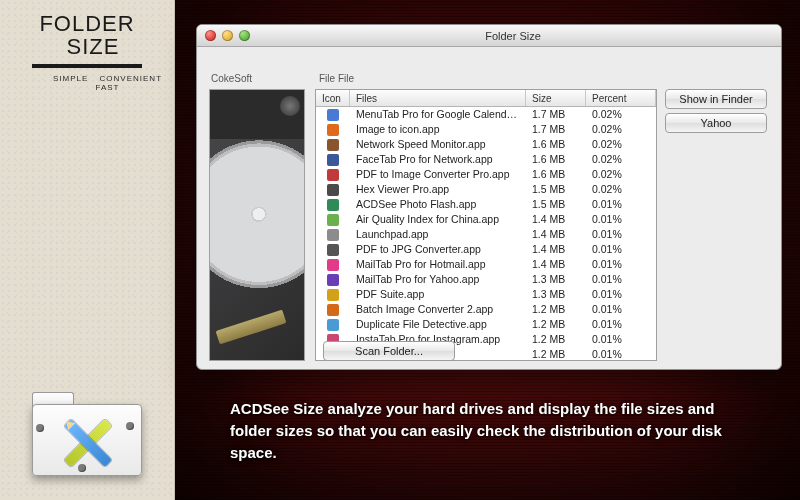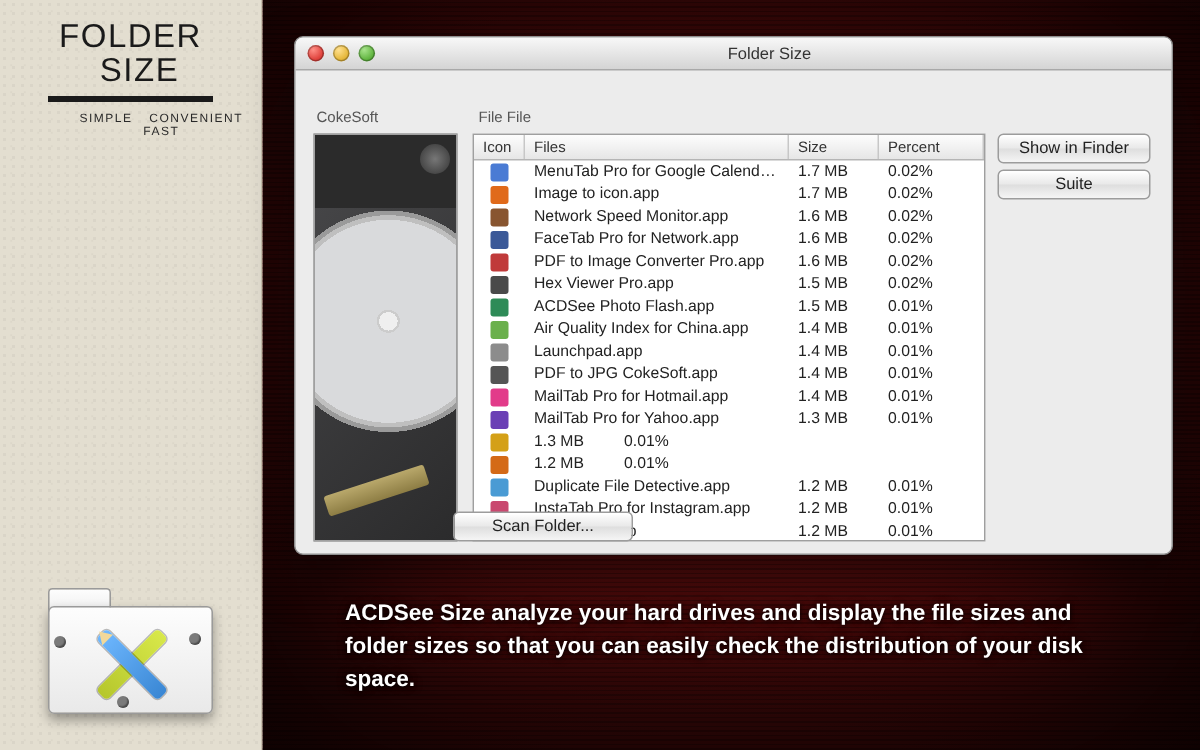--- a/index.html
+++ b/index.html
@@ -142,21 +142,21 @@
   .aqua-btn {
     position:absolute; height:20px; font-size:11px; color:#222;
     background:linear-gradient(#ffffff,#e9e9e9 48%, #dedede 52%, #f5f5f5);
     border:1px solid #9c9c9c; border-radius:4px;
     box-shadow: 0 1px 0 #fff inset;
     text-align:center; line-height:18px;
     cursor:default;
   }
   .btn-show { right:14px; top:22px; width:102px;}
   .btn-open { right:14px; top:46px; width:102px;}
-  .btn-scan { left:105px; bottom:8px; width:120px;}
+  .btn-scan { left:126px; bottom:8px; width:132px;}
 
   
   .caption {
     position:absolute; left:230px; right:40px; top:398px;
     color:#fff; font-family: "Trebuchet MS", "Arial Rounded MT Bold", Arial, sans-serif;
     font-size:15px; font-weight:bold; line-height:1.45;
     text-shadow: 0 1px 3px rgba(0,0,0,.8), 0 0 6px rgba(0,0,0,.6);
   }
 </style>
 </head>
@@ -284,21 +284,21 @@
               <div class="ico" style="background: rgb(140, 140, 140);"></div>
             </div>
             <div class="c-files">Launchpad.app</div>
             <div class="c-size">1.4 MB</div>
             <div class="c-percent">0.01%</div>
           </div>
           <div class="row">
             <div class="c-icon">
               <div class="ico" style="background: rgb(85, 85, 85);"></div>
             </div>
-            <div class="c-files">PDF to JPG CokeSoft.app</div>
+            <div class="c-files">PDF to JPG Converter.app</div>
             <div class="c-size">1.4 MB</div>
             <div class="c-percent">0.01%</div>
           </div>
           <div class="row">
             <div class="c-icon">
               <div class="ico" style="background: rgb(226, 59, 138);"></div>
             </div>
             <div class="c-files">MailTab Pro for Hotmail.app</div>
             <div class="c-size">1.4 MB</div>
             <div class="c-percent">0.01%</div>
@@ -308,27 +308,29 @@
               <div class="ico" style="background: rgb(106, 63, 181);"></div>
             </div>
             <div class="c-files">MailTab Pro for Yahoo.app</div>
             <div class="c-size">1.3 MB</div>
             <div class="c-percent">0.01%</div>
           </div>
           <div class="row">
             <div class="c-icon">
               <div class="ico" style="background: rgb(212, 160, 23);"></div>
             </div>
+            <div class="c-files">PDF Suite.app</div>
             <div class="c-size">1.3 MB</div>
             <div class="c-percent">0.01%</div>
           </div>
           <div class="row">
             <div class="c-icon">
               <div class="ico" style="background: rgb(212, 106, 23);"></div>
             </div>
+            <div class="c-files">Batch Image Converter 2.app</div>
             <div class="c-size">1.2 MB</div>
             <div class="c-percent">0.01%</div>
           </div>
           <div class="row">
             <div class="c-icon">
               <div class="ico" style="background: rgb(74, 155, 212);"></div>
             </div>
             <div class="c-files">Duplicate File Detective.app</div>
             <div class="c-size">1.2 MB</div>
             <div class="c-percent">0.01%</div>
@@ -346,18 +348,18 @@
               <div class="ico" style="background: rgb(212, 154, 27);"></div>
             </div>
             <div class="c-files">Disk Color.app</div>
             <div class="c-size">1.2 MB</div>
             <div class="c-percent">0.01%</div>
           </div>
         </div>
     </div>
 
     <div class="aqua-btn btn-show">Show in Finder</div>
-    <div class="aqua-btn btn-open">Suite</div>
+    <div class="aqua-btn btn-open">Yahoo</div>
     <div class="aqua-btn btn-scan">Scan Folder...</div>
   </div>
 </div>
 
 <div class="caption">ACDSee Size analyze your hard drives and display the file sizes and folder sizes so that you can easily check the distribution of your disk space.</div>
 
 </body></html>

